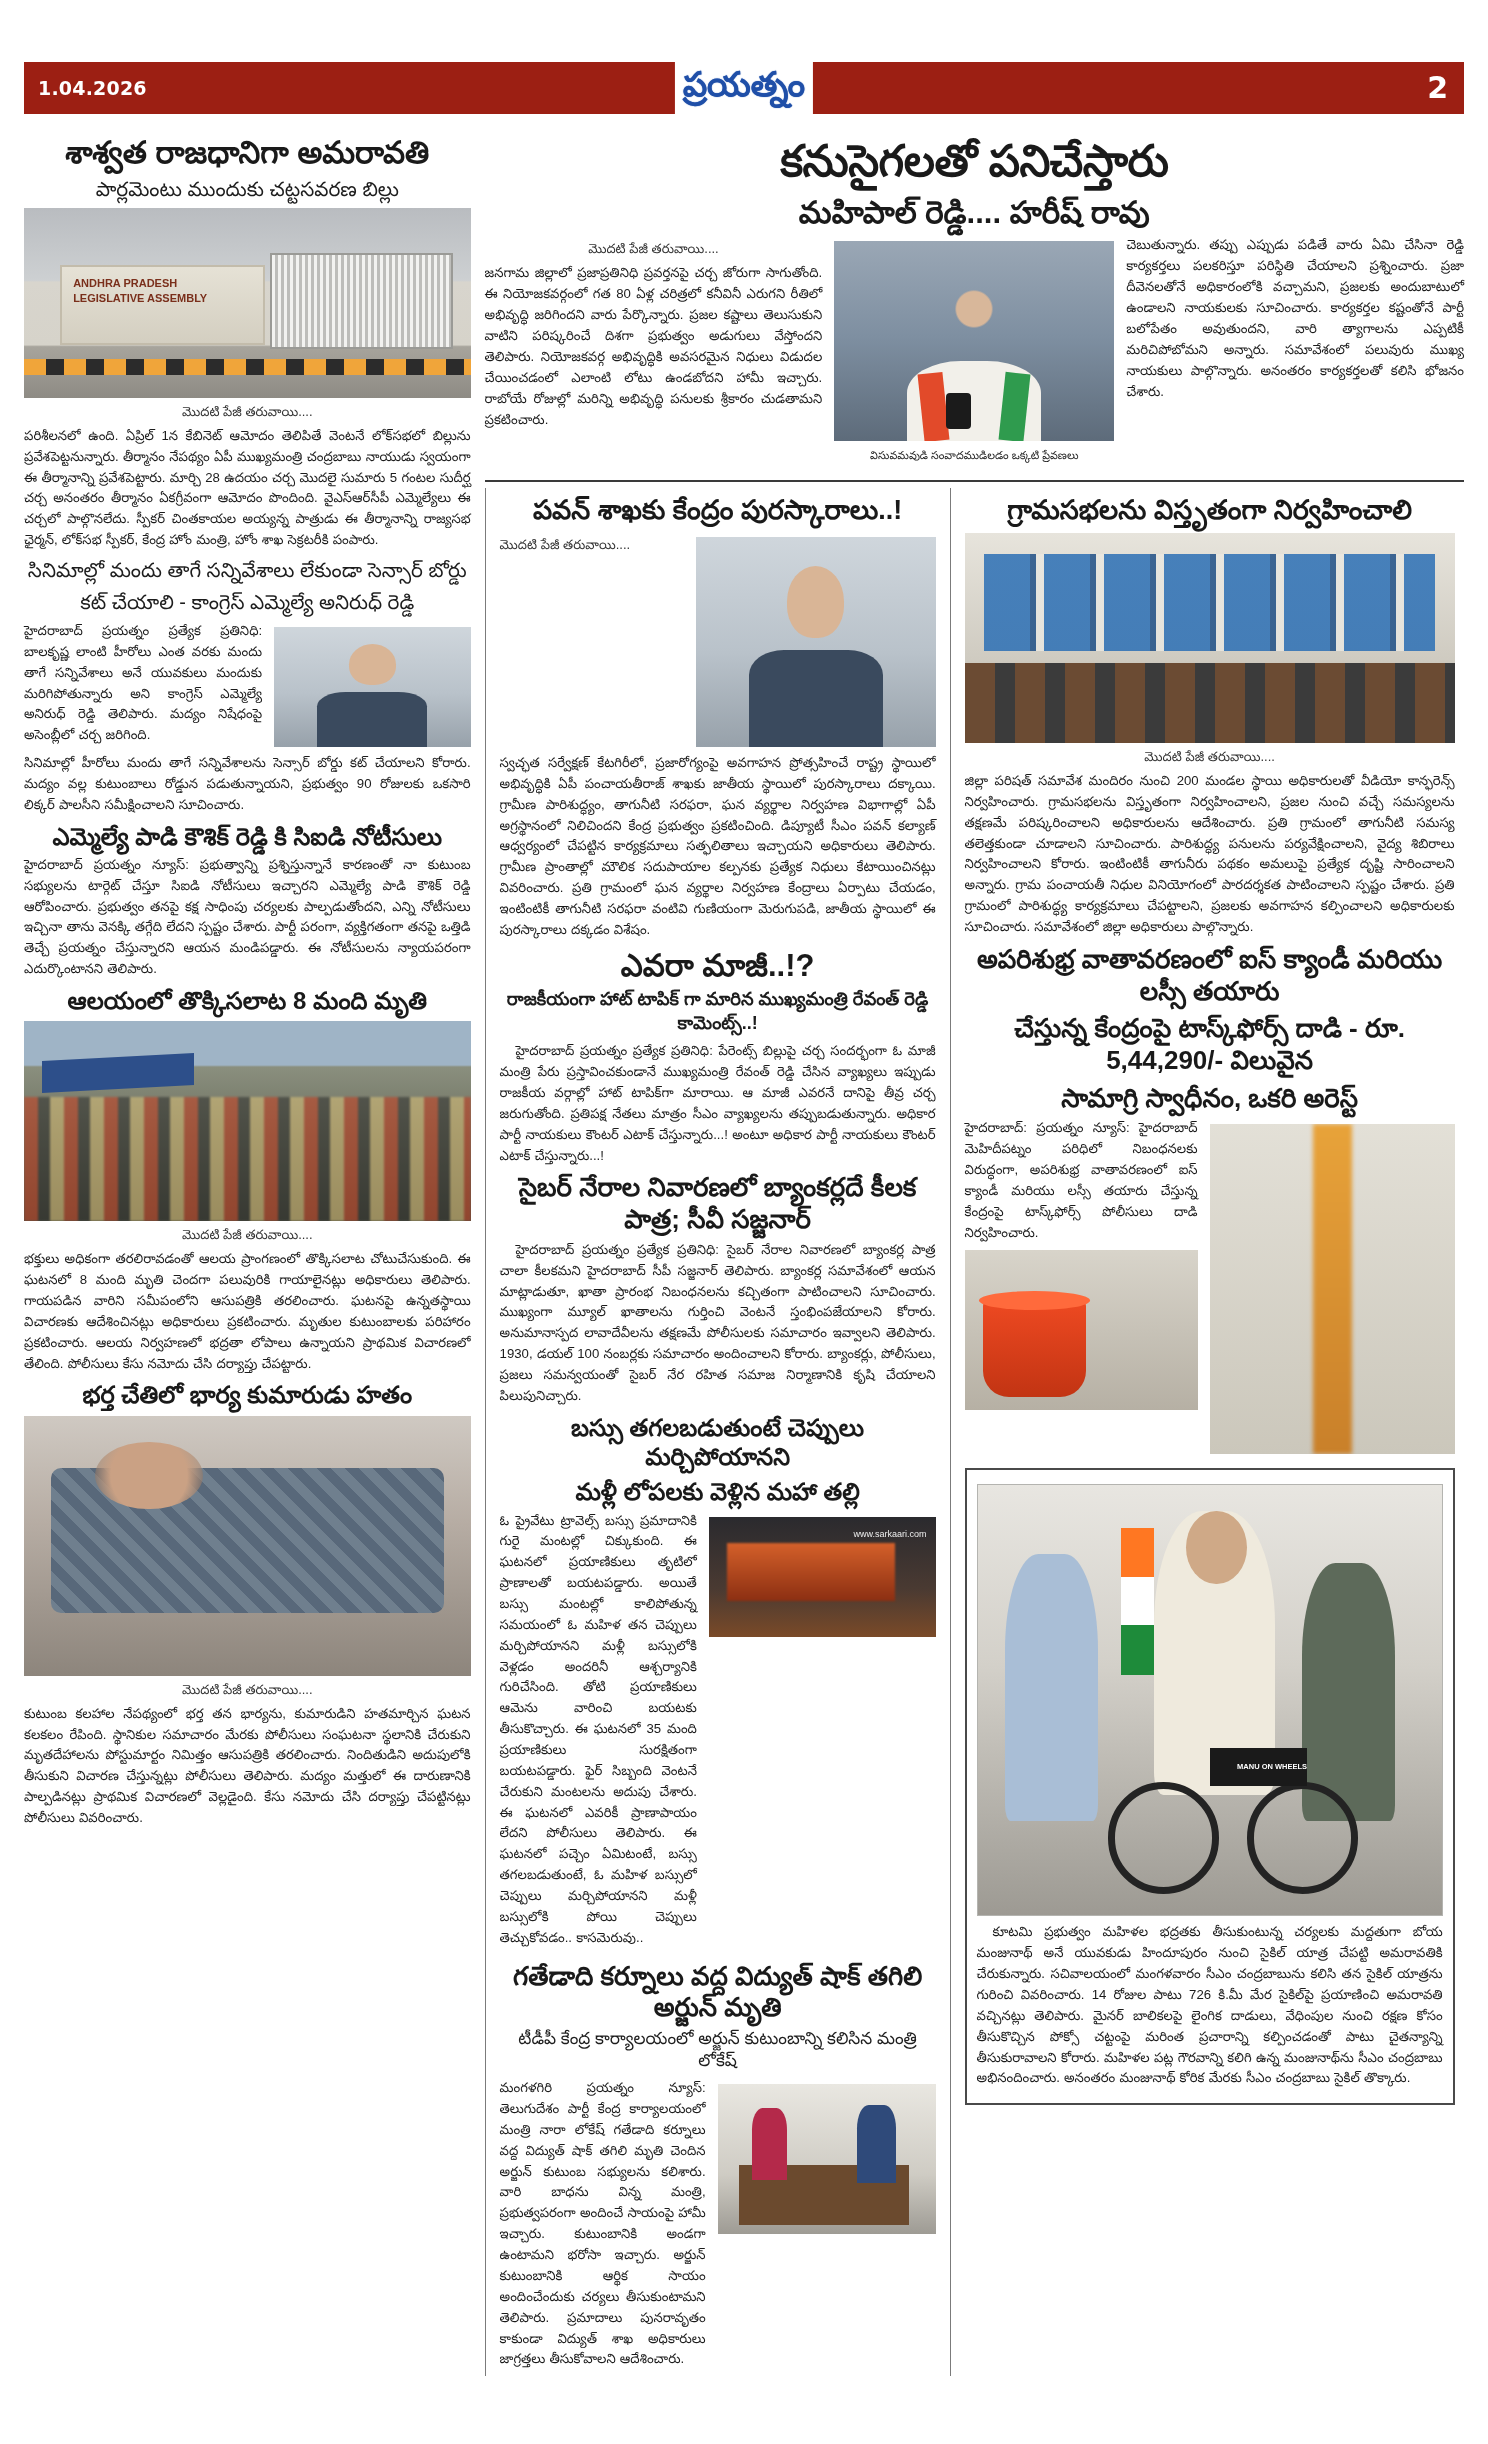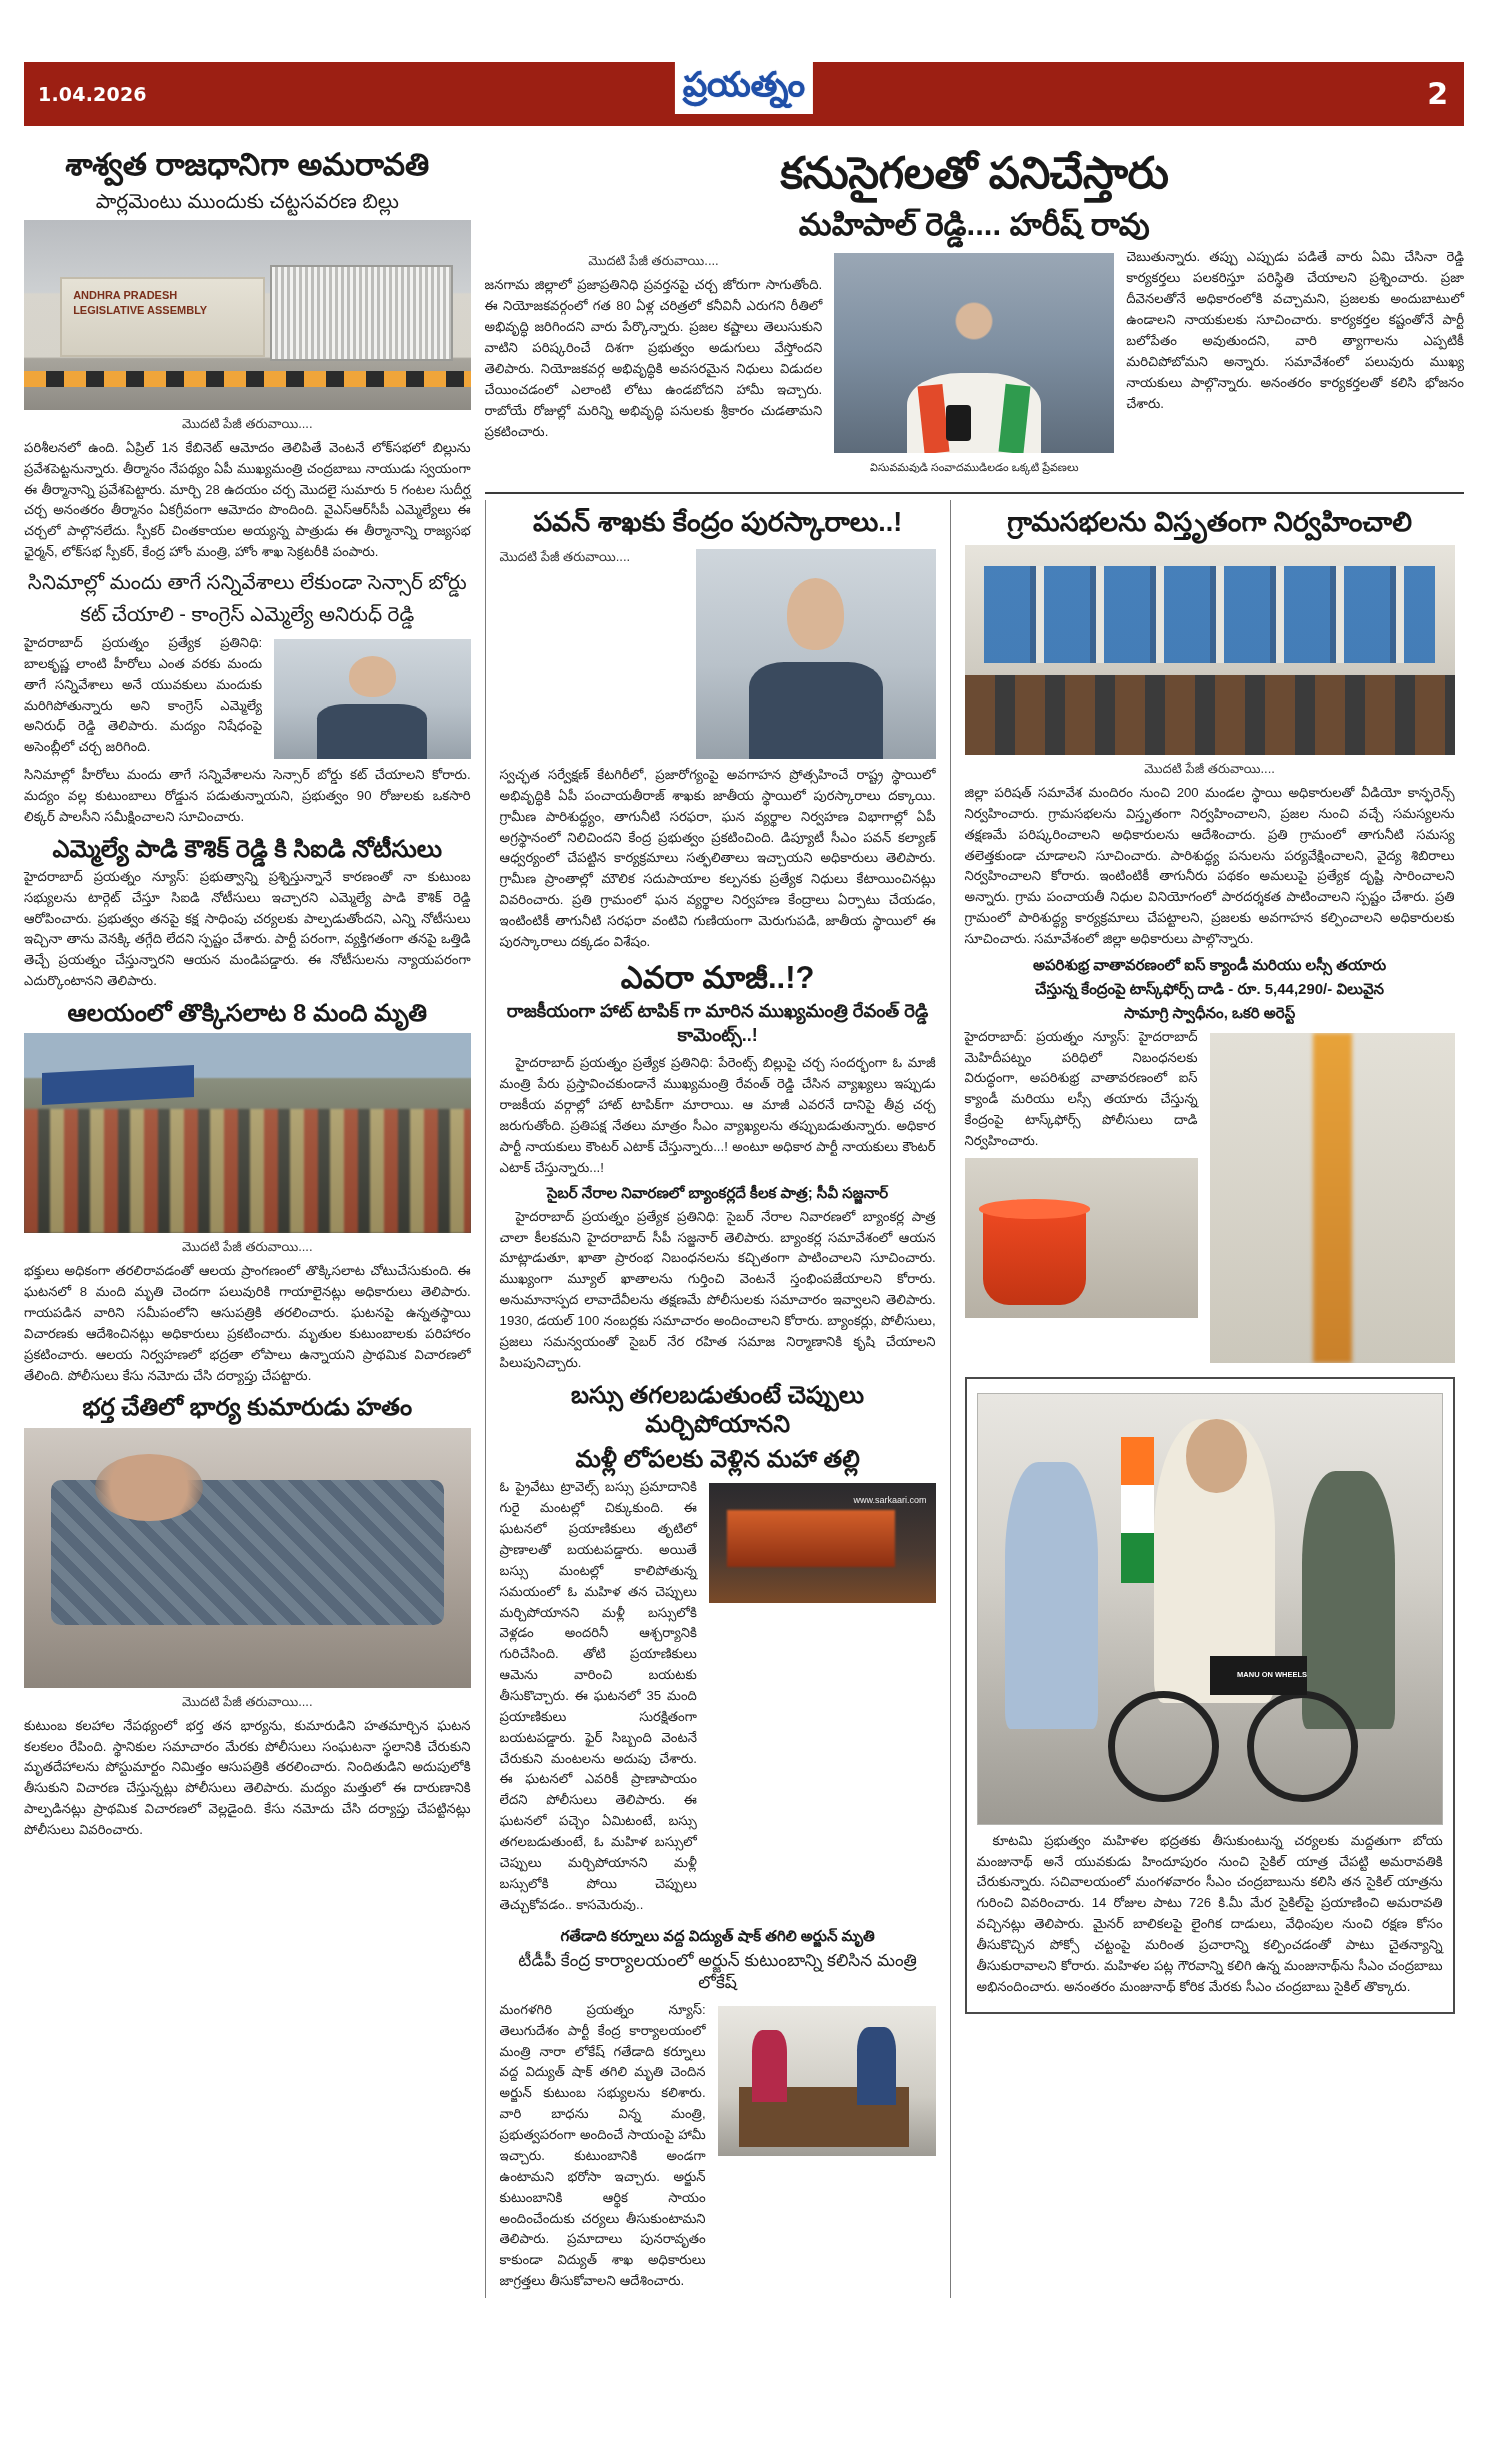--- a/index.html
+++ b/index.html
@@ -20,21 +20,21 @@
     width: 1488px;
     height: 2444px;
     box-sizing: border-box;
     padding: 0 24px;
   }
 
   
   .masthead {
     position: relative;
     margin-top: 62px;
-    height: 64px;
+    height: 52px;
     background: #9c1f13;
     display: flex;
     align-items: center;
     justify-content: space-between;
     padding: 0 16px 0 14px;
     box-sizing: border-box;
   }
   .masthead-date {
     color: #ffffff;
     font-size: 19px;
@@ -88,21 +88,21 @@
     font-weight: bold;
     line-height: 1.22;
     color: #1a1a1a;
     margin: 6px 0 4px 0;
     font-family: "Liberation Sans", "DejaVu Sans", sans-serif;
   }
   .hl-xxl { font-size: 44px; letter-spacing: -.5px; }
   .hl-xl  { font-size: 31px; }
   .hl-lg  { font-size: 27px; }
   .hl-md  { font-size: 24px; }
-  .hl-sm  { font-size: 15px; }
+  .hl-sm  { font-size: 26px; }
   .sub {
     text-align: center;
     font-size: 20px;
     line-height: 1.3;
     color: #1d1d1d;
     margin: 2px 0 6px 0;
   }
   .sub-b { font-weight: bold; font-size: 18px; }
   .kicker {
     text-align: center;

